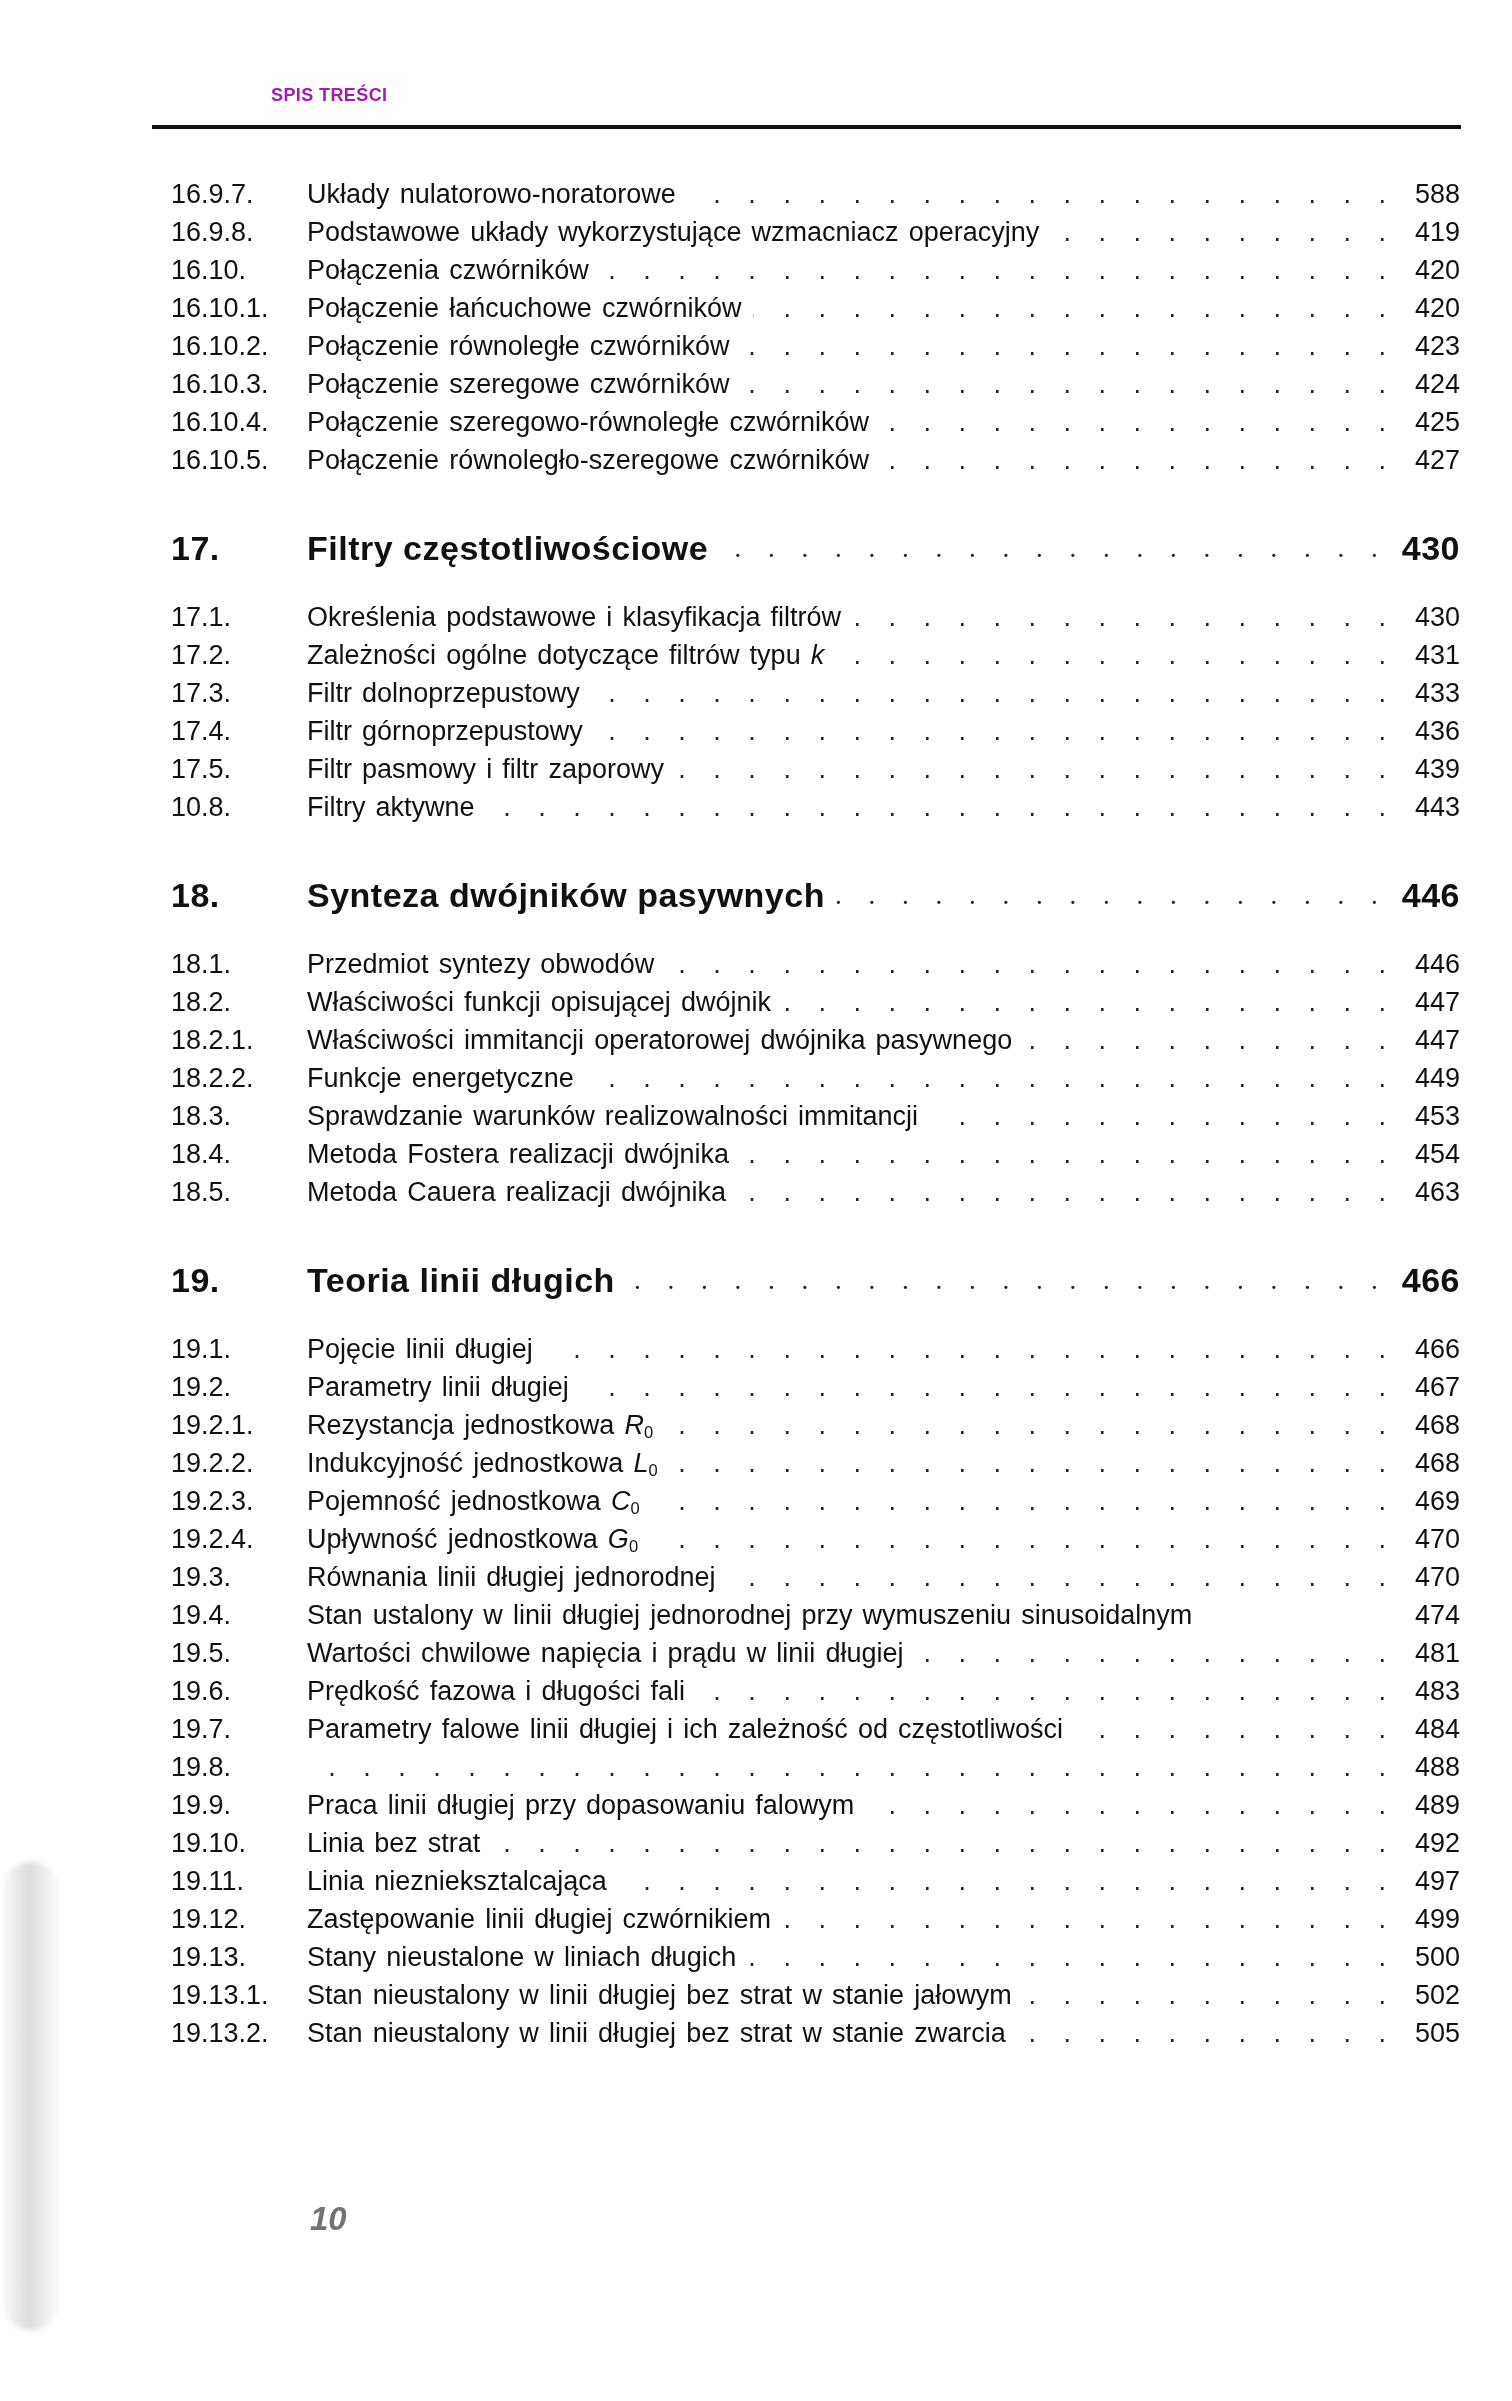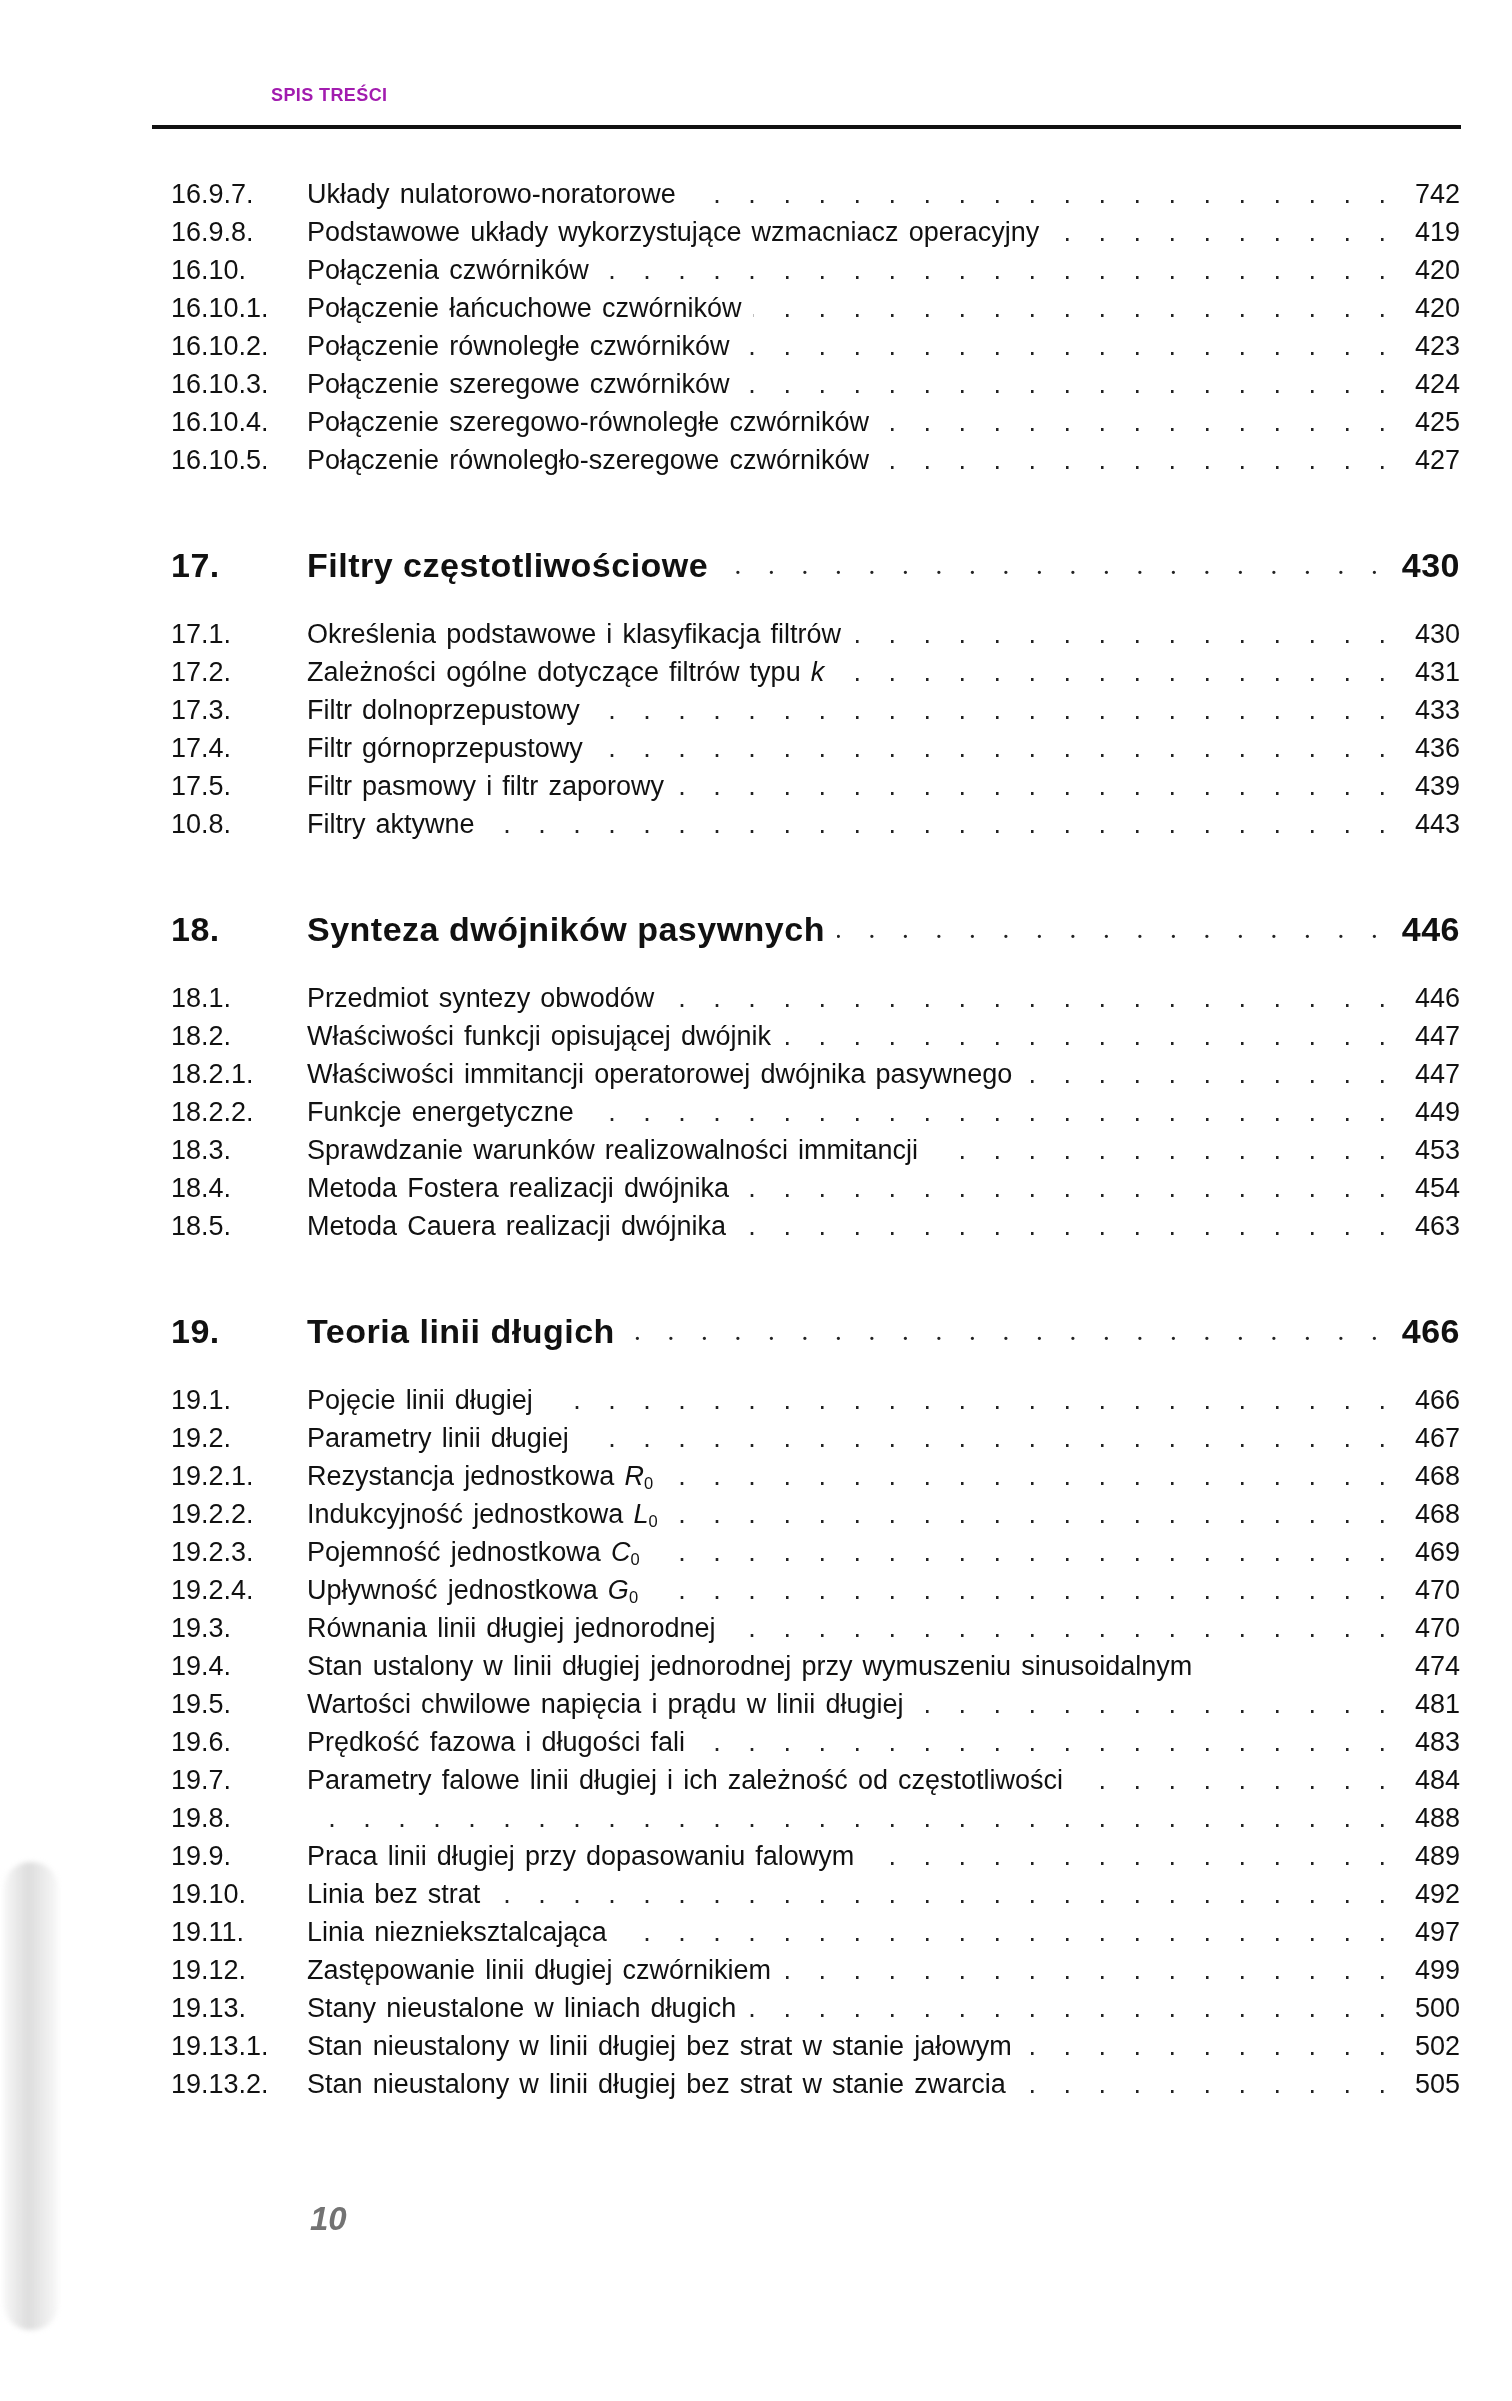--- a/index.html
+++ b/index.html
@@ -92,21 +92,21 @@
       flex: 1 1 auto;
     }
     .chapter {
       display: flex;
       align-items: flex-start;
       font-family: "Liberation Sans", sans-serif;
       font-weight: bold;
       font-size: 34px;
       height: 52px;
       line-height: 52px;
-      margin-top: 60px;
+      margin-top: 43px;
       margin-bottom: 24px;
       white-space: nowrap;
       letter-spacing: 0.5px;
     }
     .chapter .num {
       flex: 0 0 136px;
       width: 136px;
     }
     .chapter .title {
       flex: 0 0 auto;
@@ -145,21 +145,21 @@
 <div class="binding-shadow"></div>
 
 <div class="running-head">SPIS TREŚCI</div>
 <div class="head-rule"></div>
 
 <div class="toc" id="toc">
     <div class="entry">
       <span class="num">16.9.7.</span>
       <span class="title"><span>Układy nulatorowo-noratorowe</span></span>
       <span class="leader">. . . . . . . . . . . . . . . . . . . . . . . . . . . . . . . . . . . . . . . . . . . . . . . . . . . . . . . . . . . . . . . . . . . . . . . .</span>
-      <span class="page">742</span>
+      <span class="page">588</span>
     </div>
     <div class="entry">
       <span class="num">16.9.8.</span>
       <span class="title"><span>Podstawowe układy wykorzystujące wzmacniacz operacyjny</span></span>
       <span class="leader">. . . . . . . . . . . . . . . . . . . . . . . . . . . . . . . . . . . . . . . . . . . . . . . . . . . . . . . . . . . . . . . . . . . . . . . .</span>
       <span class="page">419</span>
     </div>
     <div class="entry">
       <span class="num">16.10.</span>
       <span class="title"><span>Połączenia czwórników</span></span>

